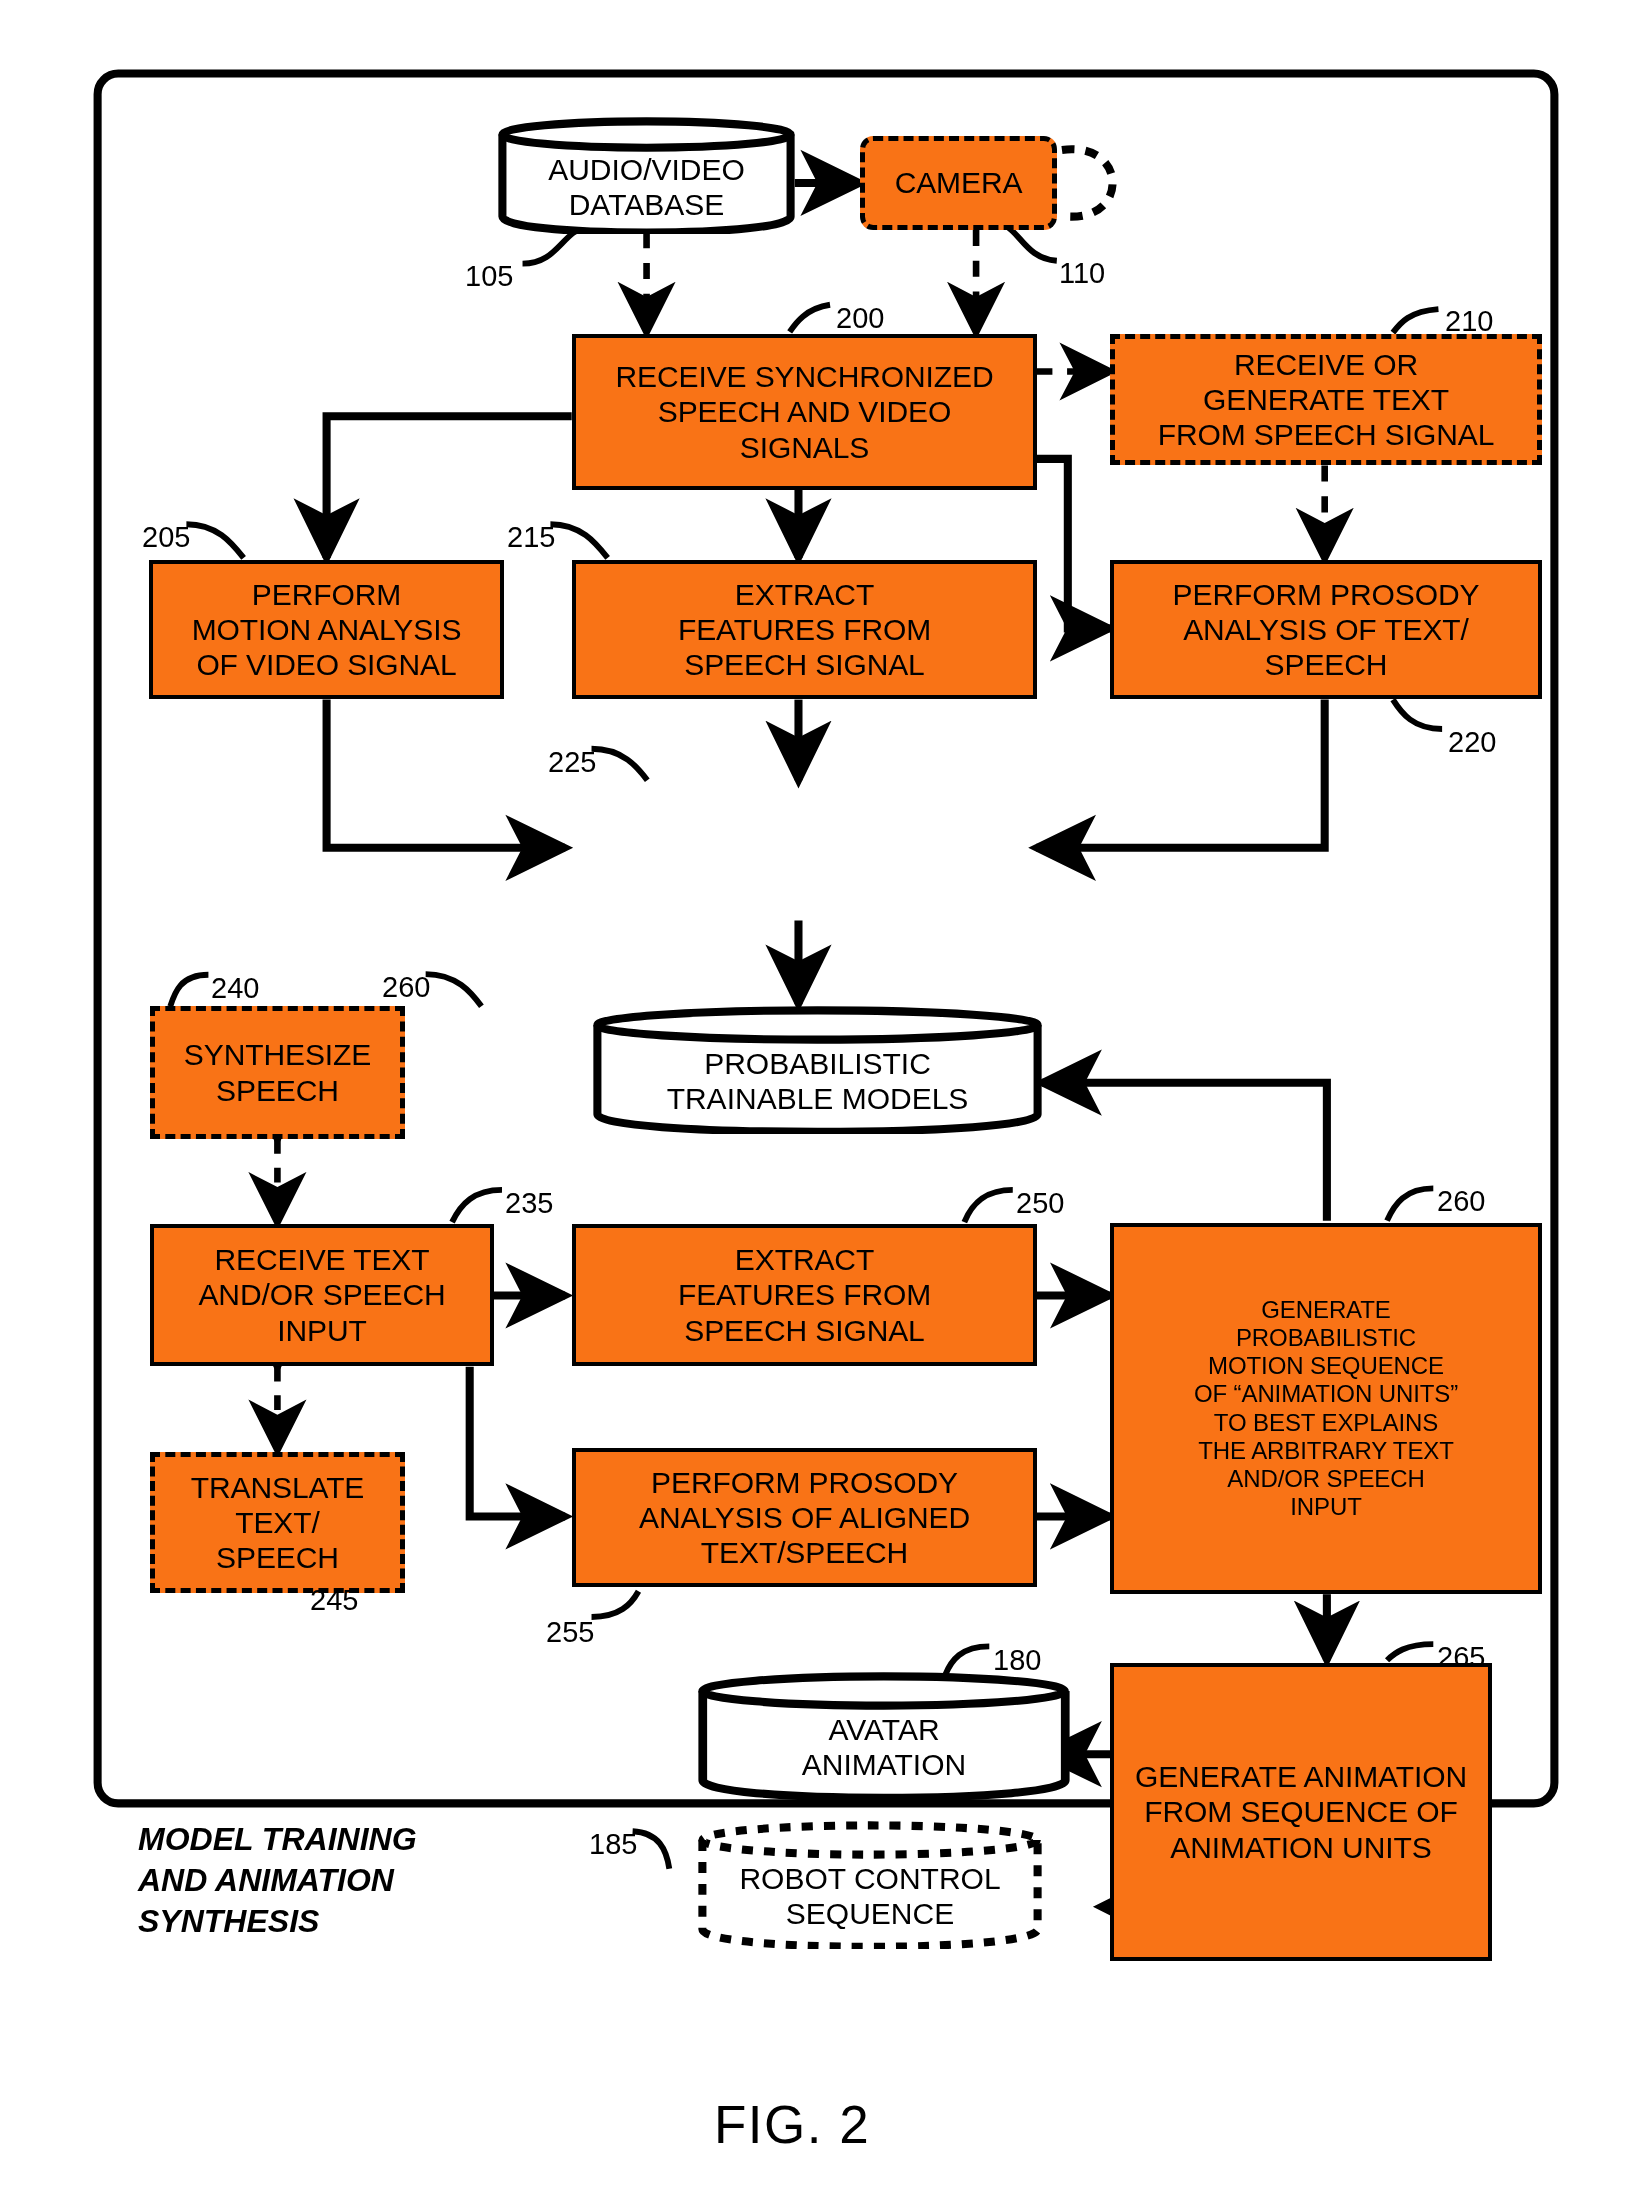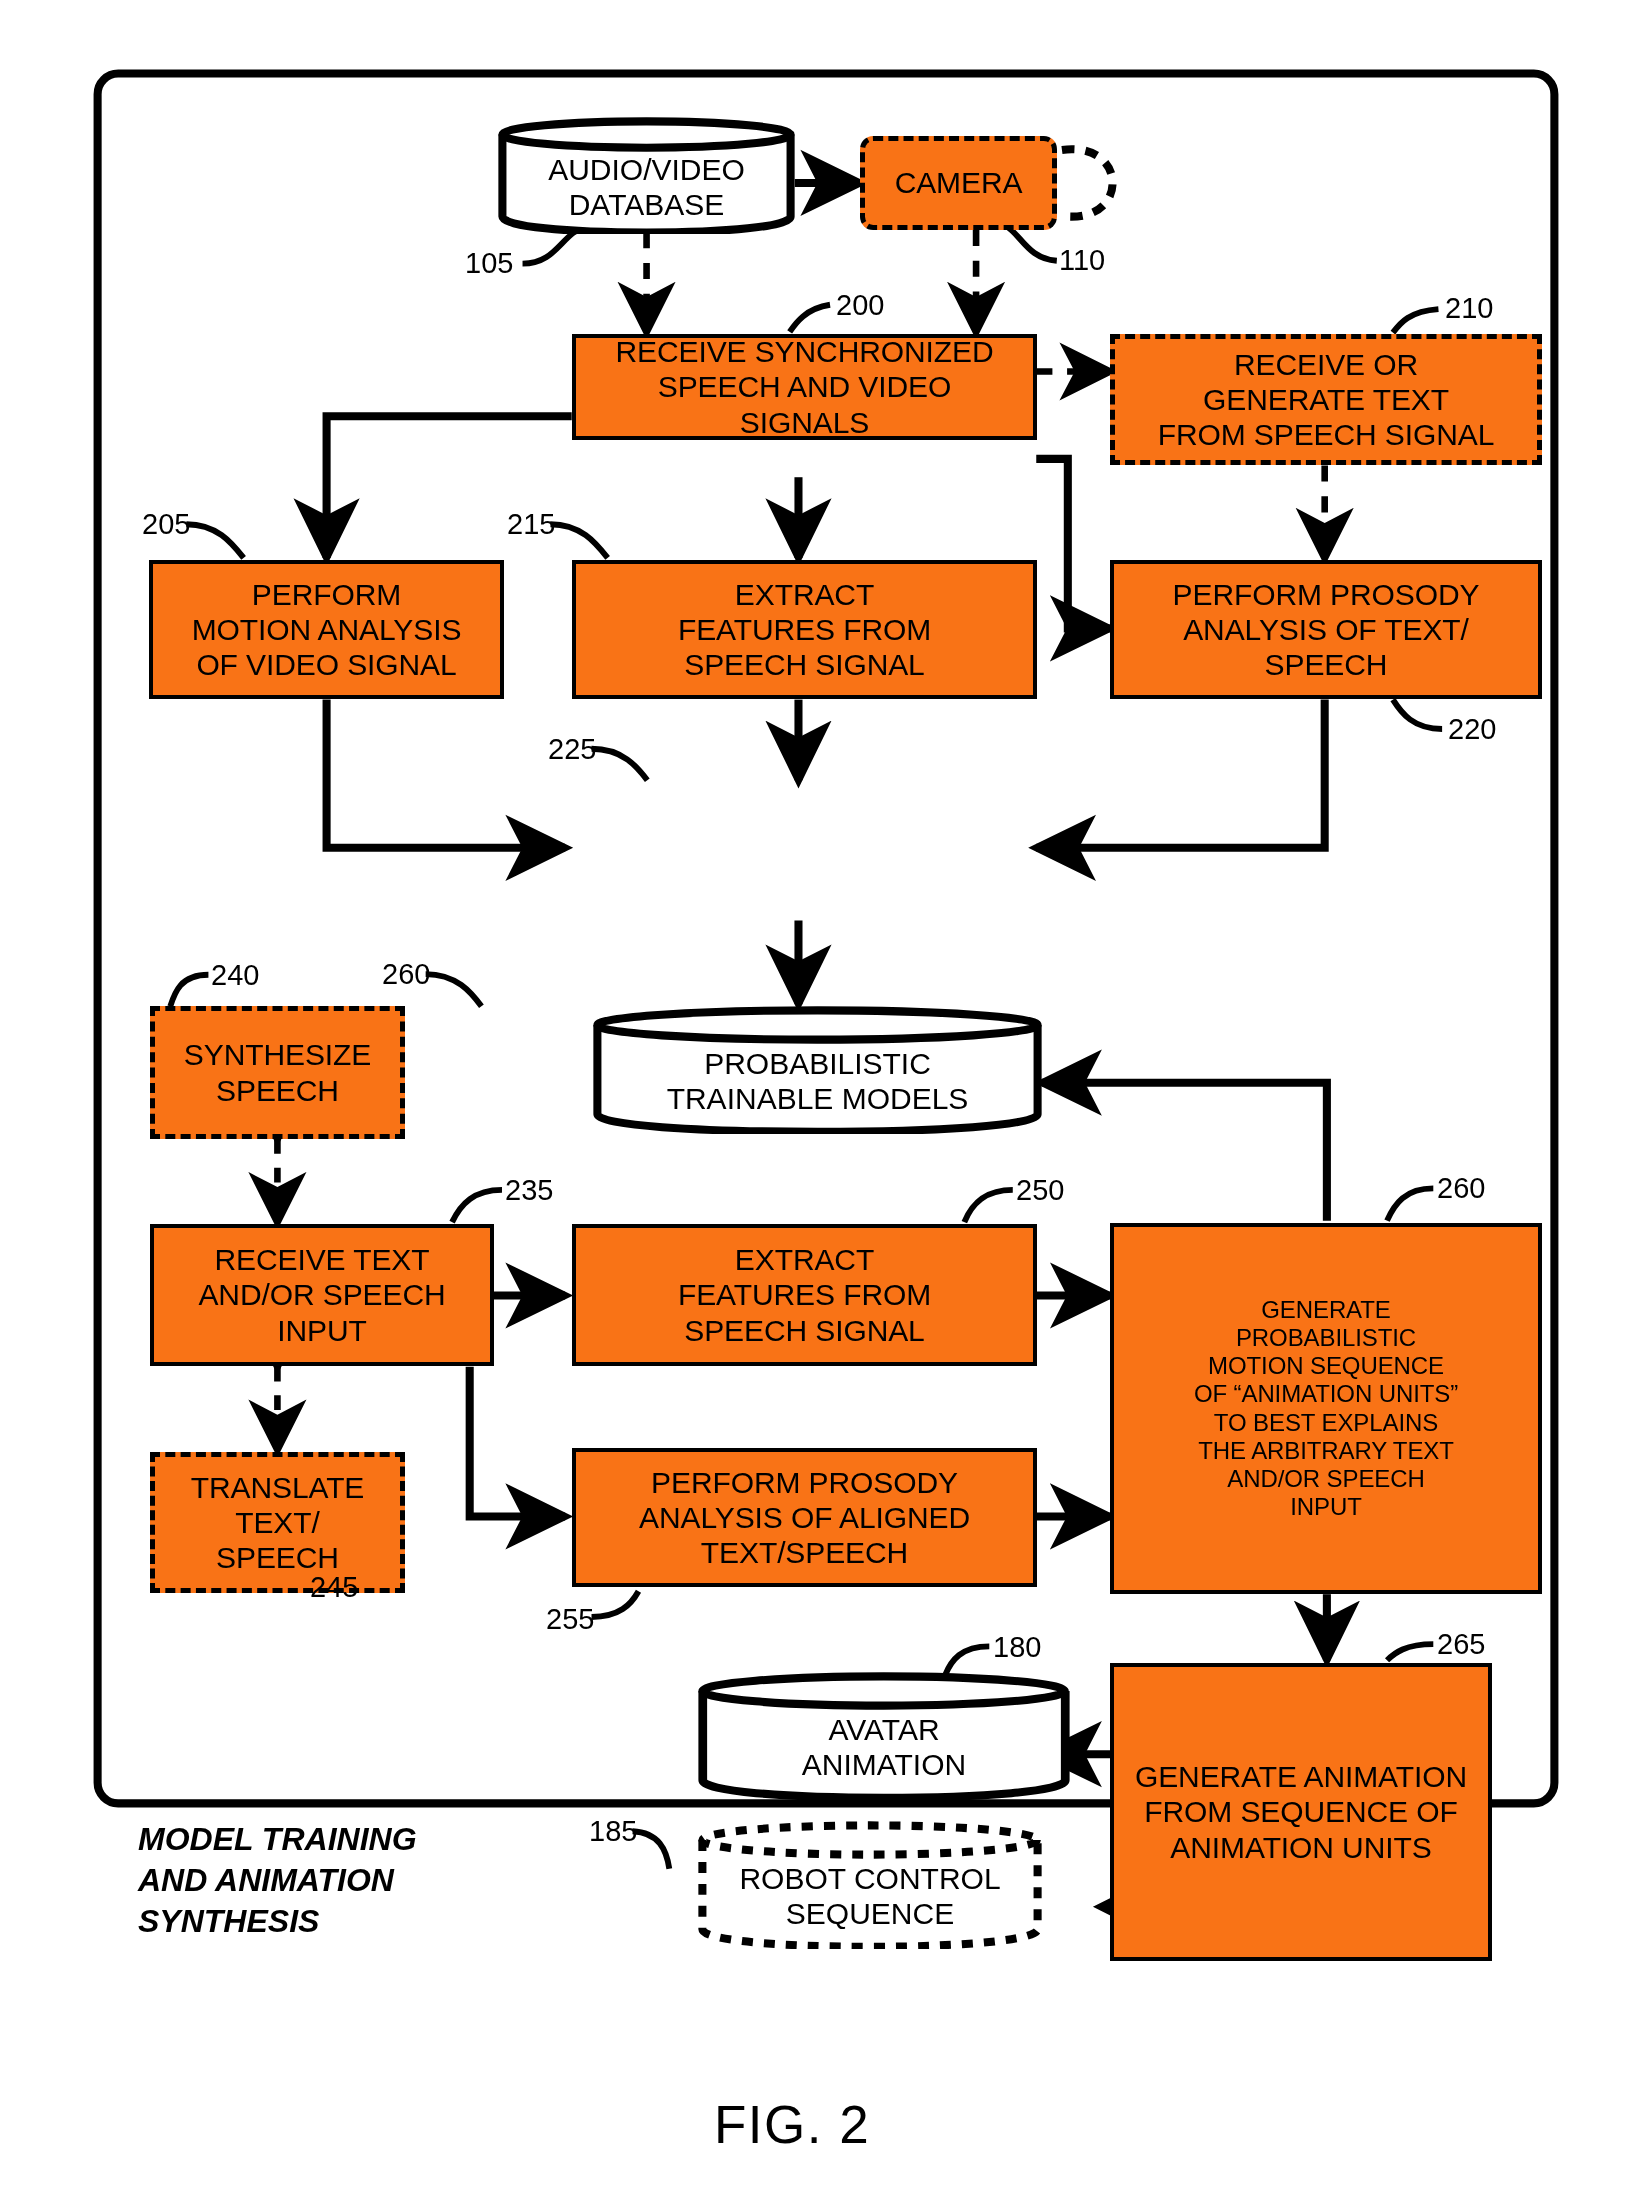--- a/index.html
+++ b/index.html
@@ -72,20 +72,21 @@
     white-space: pre-line;
     font-family: "Liberation Sans", sans-serif;
   }
   
   .ref {
     position: absolute;
     font-family: "Liberation Sans", sans-serif;
     font-size: 29px;
     color: #000000;
     white-space: nowrap;
+    margin-top: 13px;
   }
   
   .caption {
     position: absolute;
     font-family: "Liberation Sans", sans-serif;
     font-style: italic;
     font-weight: bold;
     font-size: 32px;
     line-height: 1.28;
     white-space: pre-line;
@@ -192,21 +193,21 @@
   </div>
 
   <div class="node box-dashed" style="left:860px; top:136px; width:197px; height:94px; border-radius:13.2px; font-size:30px;">
     <span class="txt">CAMERA</span>
   </div>
 
   <svg class="layer" viewBox="0 0 2251 3004" style="z-index:3;">
     <path d="M 1447,204 C 1492,198 1516,222 1516,249 C 1516,276 1492,300 1447,294" fill="none" stroke="#000" stroke-width="11" stroke-dasharray="17 15"></path>
   </svg>
 
-  <div class="node box-solid" style="left:572px; top:334px; width:465px; height:106px; font-size:30px;">
+  <div class="node box-solid" style="left:572px; top:334px; width:465px; height:156px; font-size:30px;">
     <span class="txt">RECEIVE SYNCHRONIZED
 SPEECH AND VIDEO
 SIGNALS</span>
   </div>
 
   <div class="node box-dashed" style="left:1110px; top:334px; width:432px; height:131px; font-size:30px;">
     <span class="txt">RECEIVE OR
 GENERATE TEXT
 FROM SPEECH SIGNAL</span>
   </div>

